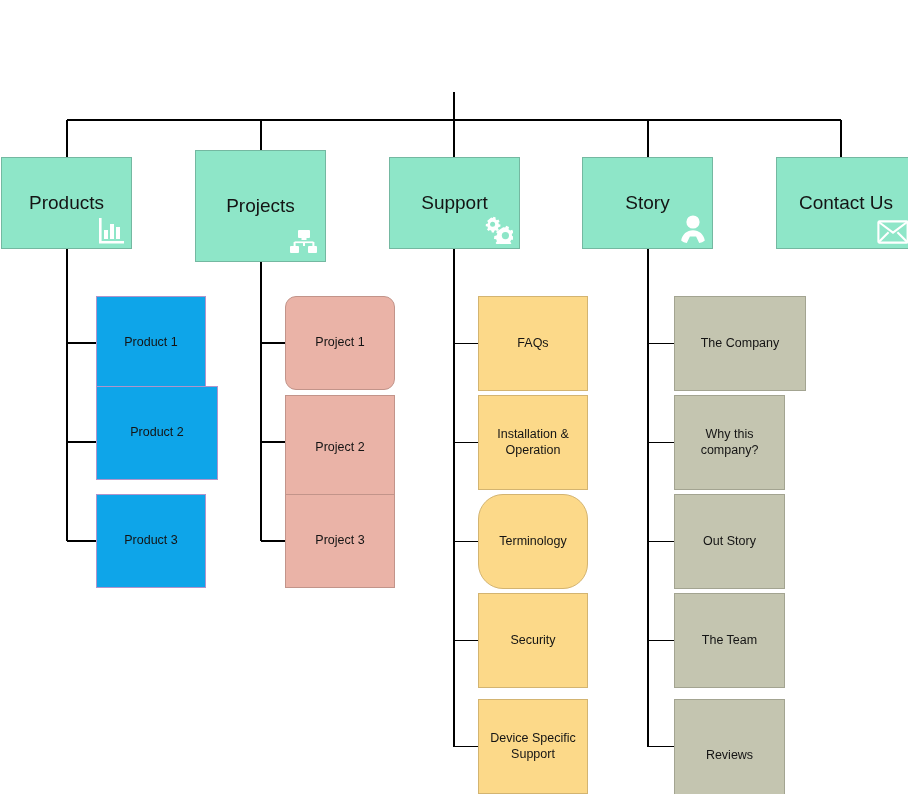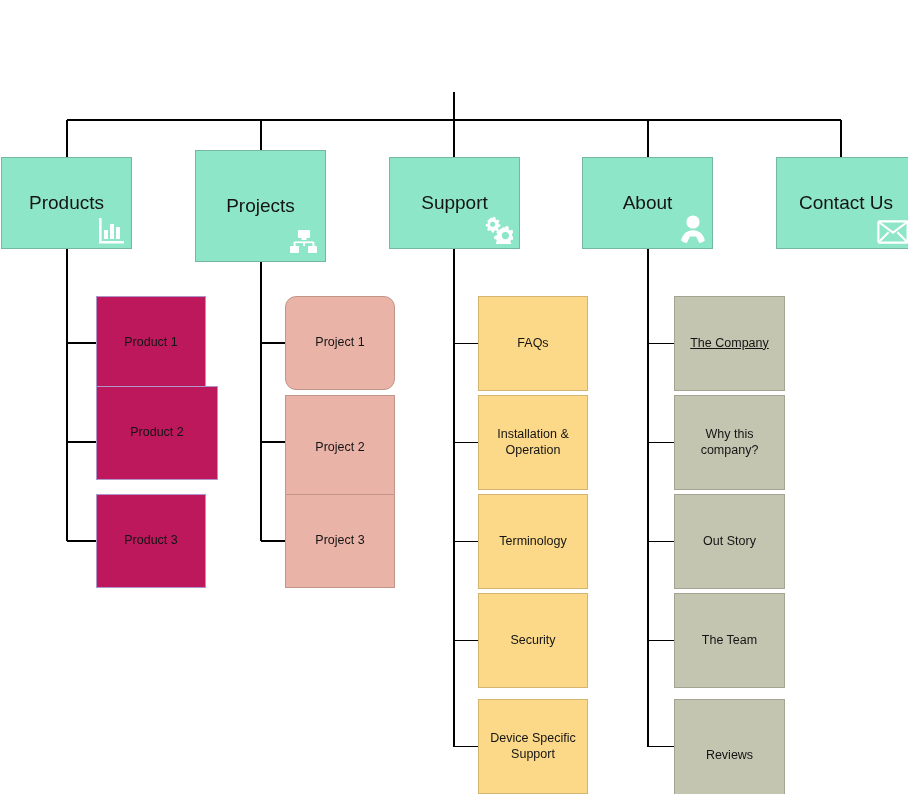--- a/index.html
+++ b/index.html
@@ -55,21 +55,21 @@
     font-size: 19px;
   }
   
   .lvl1 {
     background: #8ee6c8;
     border-color: #74b8a1;
     font-size: 19px;
   }
   
   .lvl2 { font-size: 12.5px; }
-  .c-purple { background: #be185d; border-color: #b094cb; }
+  .c-purple { background: #0ea5e9; border-color: #b094cb; }
   .c-salmon { background: #eab3a7; border-color: #c2948a; }
   .c-amber  { background: #fcd989; border-color: #d3b471; }
   .c-khaki  { background: #c4c5b0; border-color: #a3a491; }
 </style>
 </head>
 <body>
 
 <div id="canvas">
 
   <svg id="edges" viewBox="0 0 908 794" width="908" height="794" xmlns="http://www.w3.org/2000/svg" shape-rendering="crispEdges">
@@ -135,40 +135,40 @@
           </svg>
         </span>
       </div>
       <div class="node lvl2 c-amber" style="left: 478px; top: 296px; width: 110px; height: 95px;">
         <span class="label">FAQs</span>
       </div>
       <div class="node lvl2 c-amber" style="left: 478px; top: 395px; width: 110px; height: 95px;">
         <span class="label">Installation &amp;
 Operation</span>
       </div>
-      <div class="node lvl2 c-amber" style="left: 478px; top: 494px; width: 110px; height: 95px;">
+      <div class="node lvl2 c-amber" style="left: 478px; top: 494px; width: 110px; height: 95px; border-radius: 25px;">
         <span class="label">Terminology</span>
       </div>
       <div class="node lvl2 c-amber" style="left: 478px; top: 593px; width: 110px; height: 95px;">
         <span class="label">Security</span>
       </div>
       <div class="node lvl2 c-amber" style="left: 478px; top: 699px; width: 110px; height: 95px; align-items: center;">
         <span class="label">Device Specific
 Support</span>
       </div>
       <div class="node lvl1" style="left: 582px; top: 157px; width: 131px; height: 92px;">
-        <span class="label">About</span>
+        <span class="label">Story</span>
         <span class="nicon">
           <svg width="26" height="30" viewBox="0 0 26 30" fill="#ffffff">
             <circle cx="13" cy="8" r="6.6"></circle>
             <path d="M13 16.2c6 0 11 4.2 11.8 10.4 0 0-2.8 2.4-5.6 2.4l-3.1-6.6h-6.2L6.8 29C4 29 1.2 26.6 1.2 26.6 2 20.4 7 16.2 13 16.2Z"></path>
           </svg>
         </span>
       </div>
-      <div class="node lvl2 c-khaki" style="left: 674px; top: 296px; width: 111px; height: 95px; text-decoration: underline;">
+      <div class="node lvl2 c-khaki" style="left: 674px; top: 296px; width: 132px; height: 95px;">
         <span class="label">The Company</span>
       </div>
       <div class="node lvl2 c-khaki" style="left: 674px; top: 395px; width: 111px; height: 95px;">
         <span class="label">Why this
 company?</span>
       </div>
       <div class="node lvl2 c-khaki" style="left: 674px; top: 494px; width: 111px; height: 95px;">
         <span class="label">Out Story</span>
       </div>
       <div class="node lvl2 c-khaki" style="left: 674px; top: 593px; width: 111px; height: 95px;">

